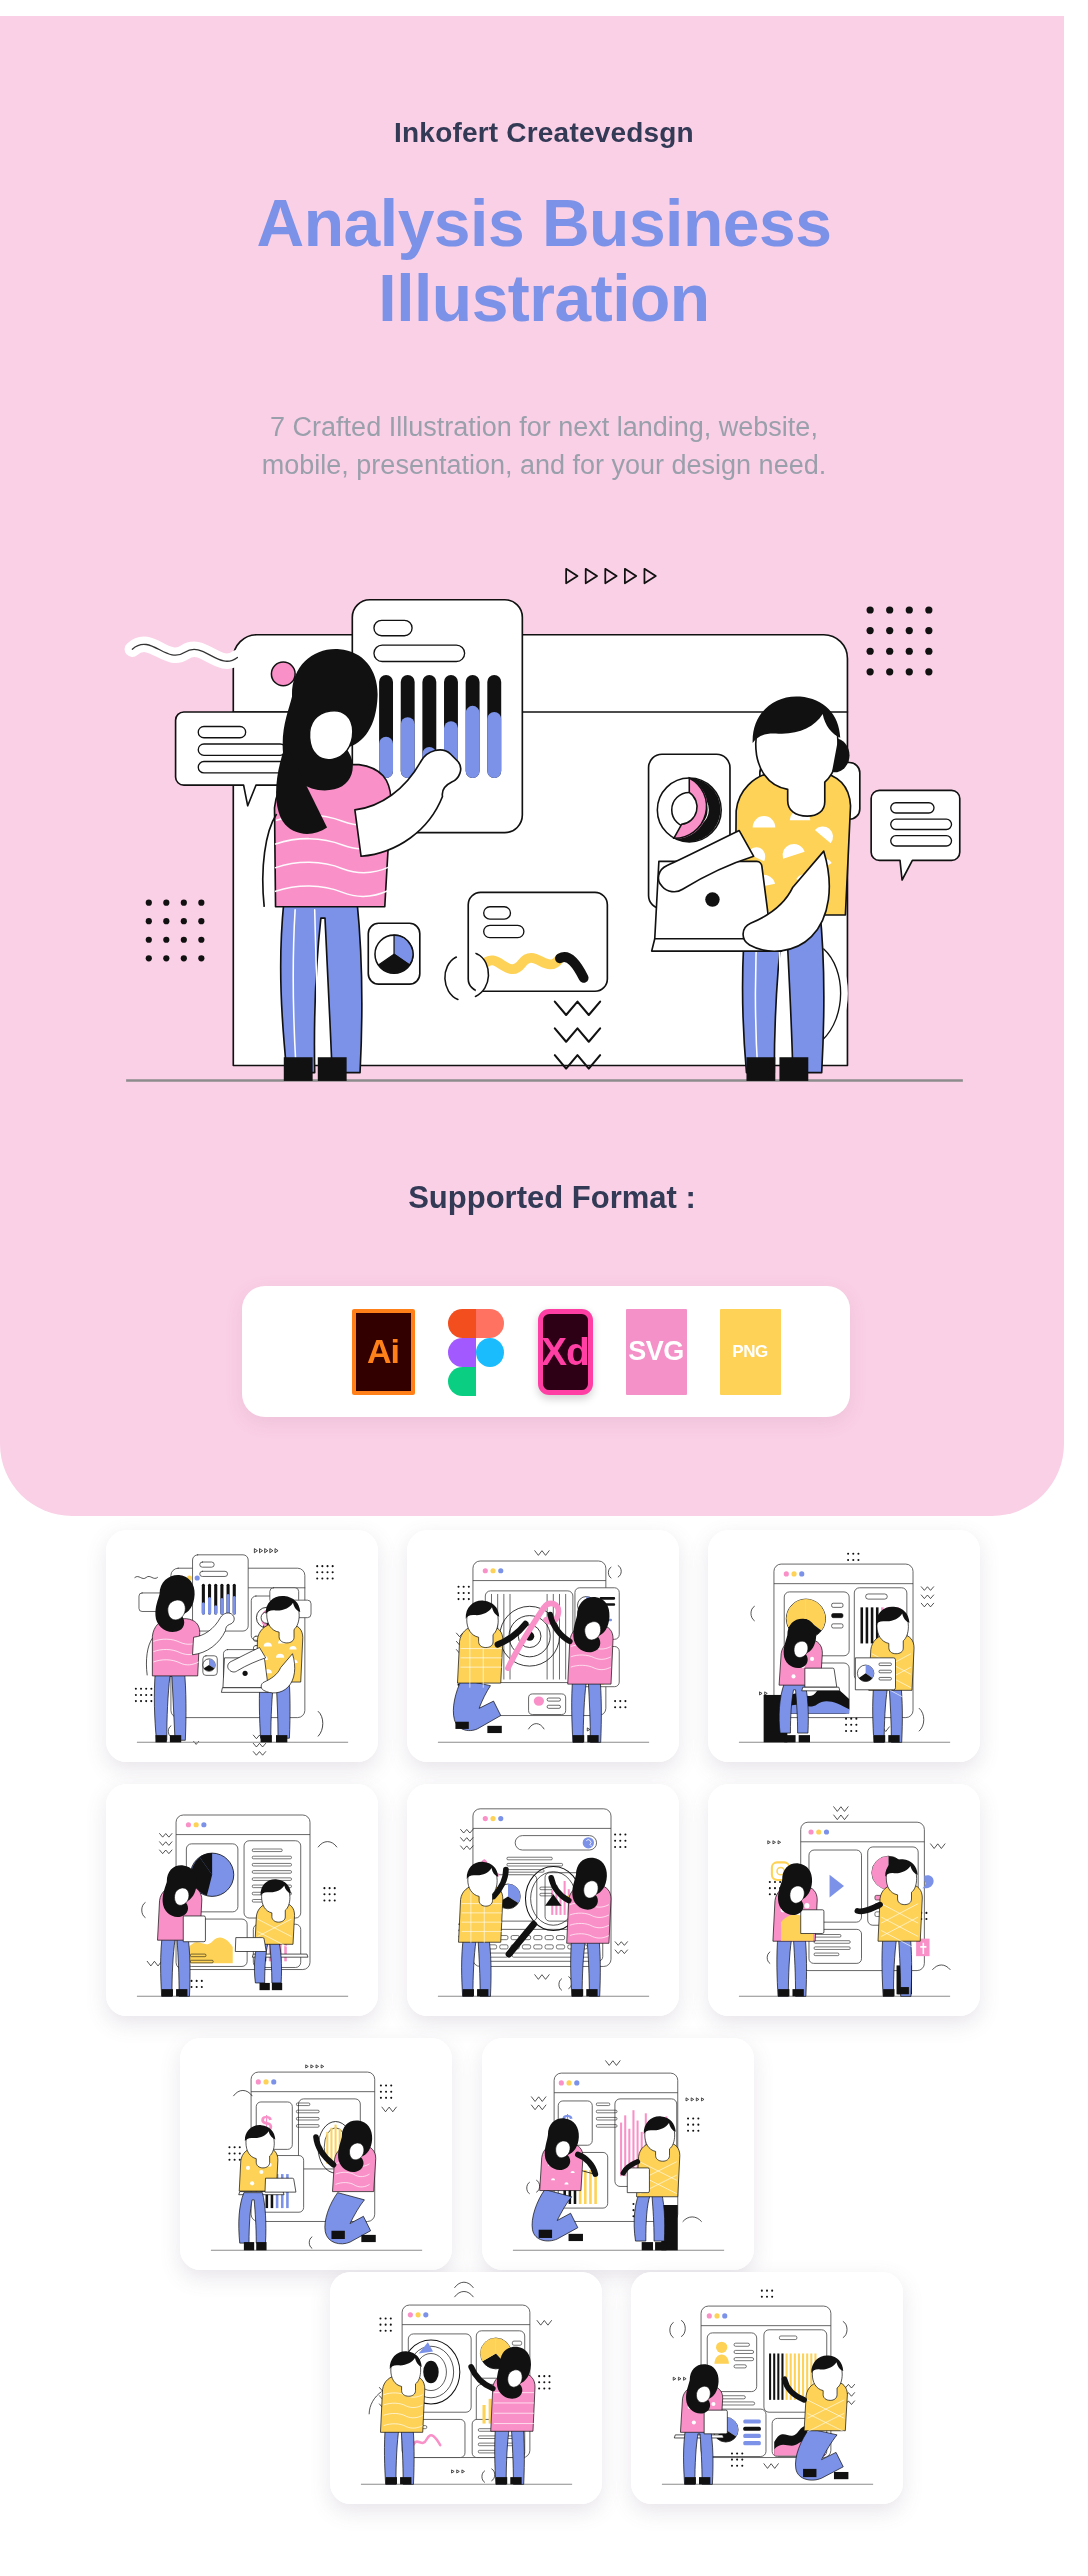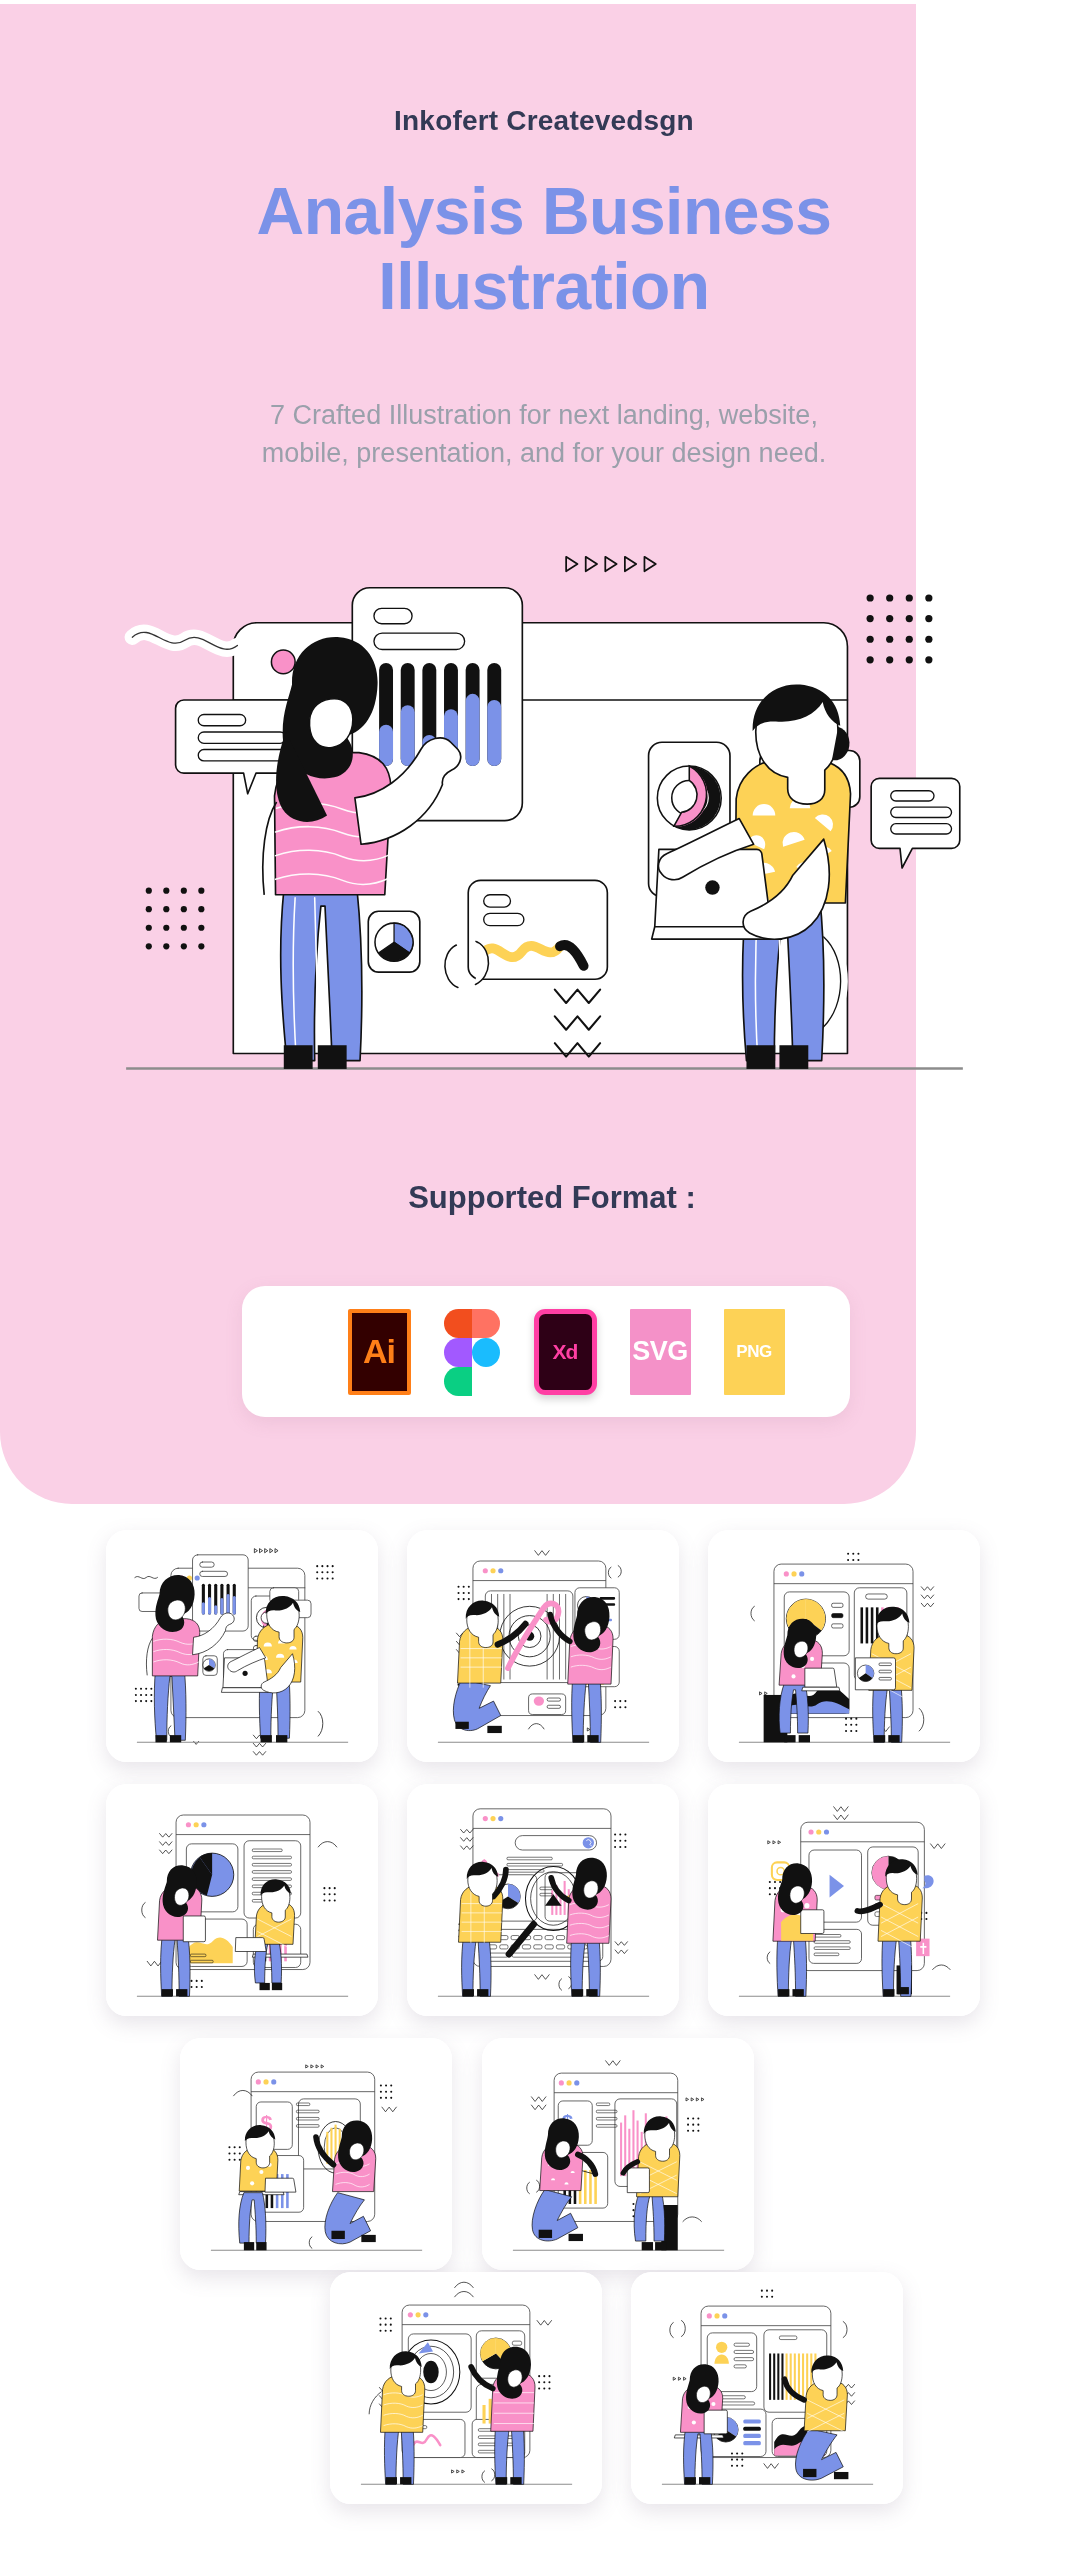--- a/index.html
+++ b/index.html
@@ -6,21 +6,21 @@
   html,body { width:1088px; height:2576px; }
   body {
     background:#ffffff;
     font-family:"Liberation Sans", sans-serif;
     overflow:hidden;
     position:relative;
   }
 
   
   #hero-panel{
-    position:absolute; left:0; top:4px; width:916px; height:1500px;
+    position:absolute; left:0; top:16px; width:1064px; height:1500px;
     background:#fad0e6;
     border-bottom-left-radius:72px;
     border-bottom-right-radius:72px;
   }
   #brand-line{
     position:absolute; top:101px; left:0; width:1088px;
     text-align:center; color:#333a56;
     font-size:28px; font-weight:700; letter-spacing:0.2px;
   }
   #hero-title{
@@ -60,24 +60,24 @@
   }
   .b-fig{ width:57px; height:86px; position:relative; }
   .b-fig i{ position:absolute; display:block; }
   .fg-tl{ left:0;  top:0;    width:28px; height:29px; background:#f24e1e; border-radius:14.4px 0 0 14.4px; }
   .fg-tr{ left:28px;top:0;    width:28px; height:29px; background:#ff7262; border-radius:0 14.4px 14.4px 0; }
   .fg-ml{ left:0;  top:29px;  width:28px; height:29px; background:#a259ff; border-radius:14.4px 0 0 14.4px; }
   .fg-mr{ left:28px;top:29px; width:28px; height:29px; background:#1abcfe; border-radius:50%; }
   .fg-bl{ left:0;  top:58px; width:28px; height:29px; background:#0acf83; border-radius:14.4px 0 0 14.4px; }
 
   .b-xd{
-    width:63px; height:86px; background:#2e0016;
+    width:55px; height:86px; background:#2e0016;
     border:5.2px solid #ff3fa4; border-radius:11.3px;
     display:flex; align-items:center; justify-content:center;
-    color:#ff3fa4; font-size:21px; font-weight:700; letter-spacing:-1px;
+    color:#ff3fa4; font-size:39px; font-weight:700; letter-spacing:-1px;
     box-shadow:0 3.6px 8.2px rgba(0,0,0,.18);
   }
   .b-svg{
     width:61px; height:86px; background:#f491c8; border-radius:1px;
     display:flex; align-items:center; justify-content:center;
     color:#ffffff; font-size:27px; font-weight:700; letter-spacing:-0.5px;
   }
   .b-png{
     width:61px; height:86px; background:#fdd256; border-radius:1px;
     display:flex; align-items:center; justify-content:center;

